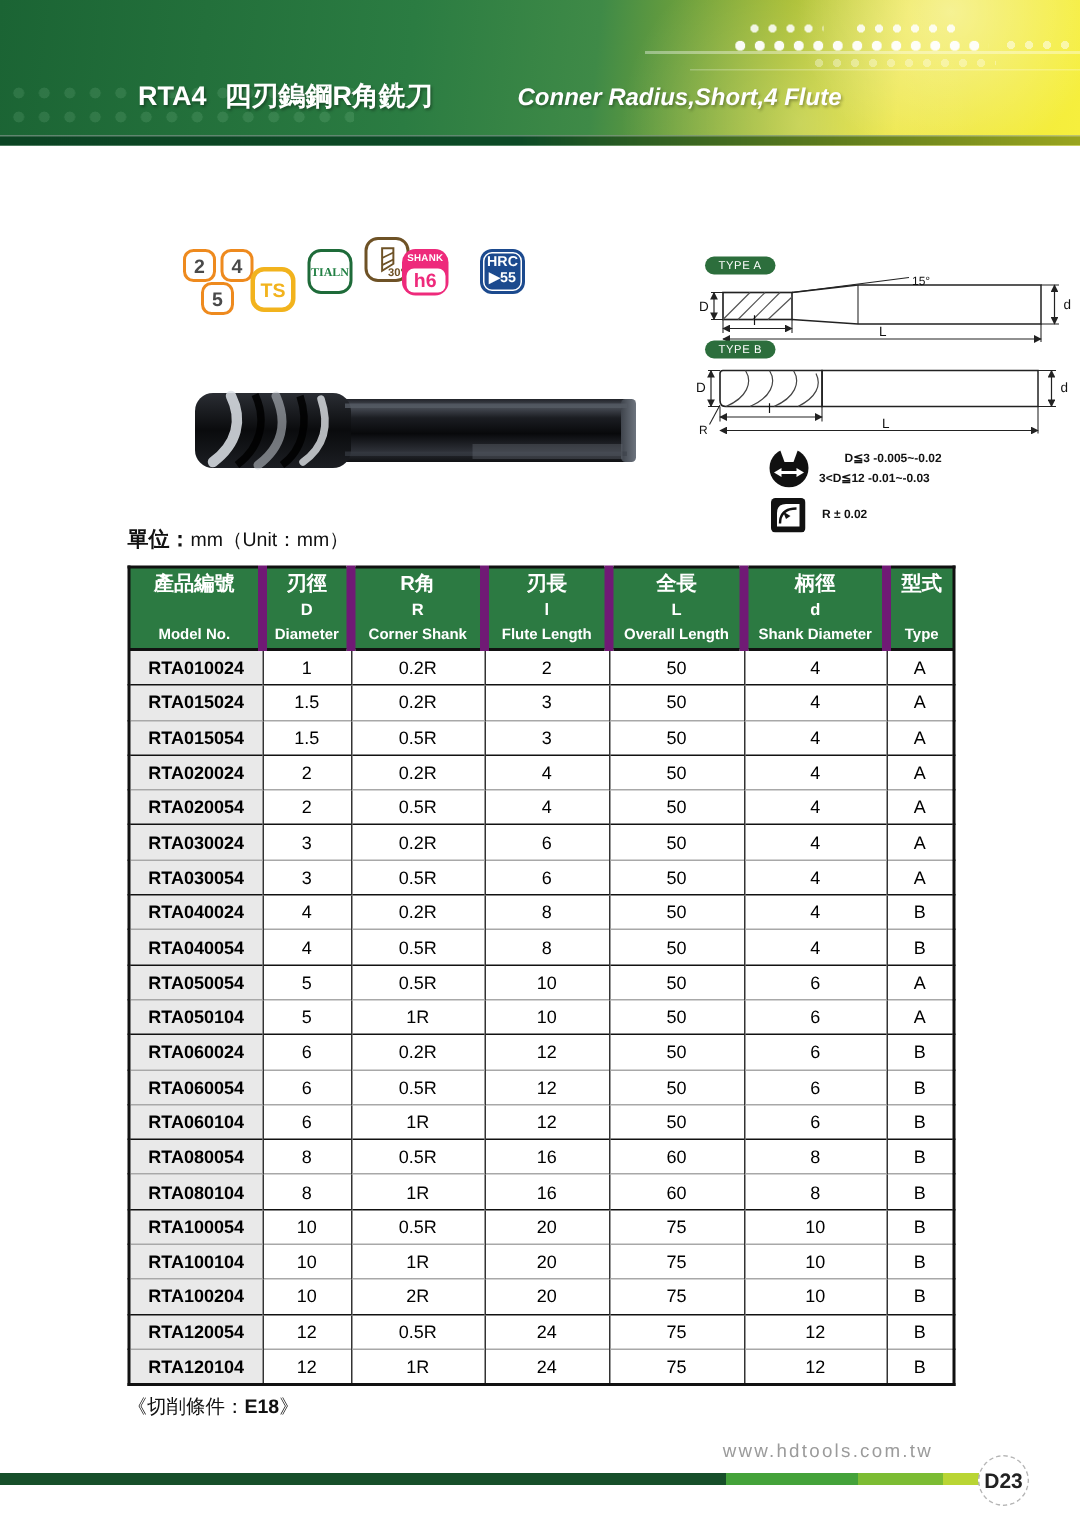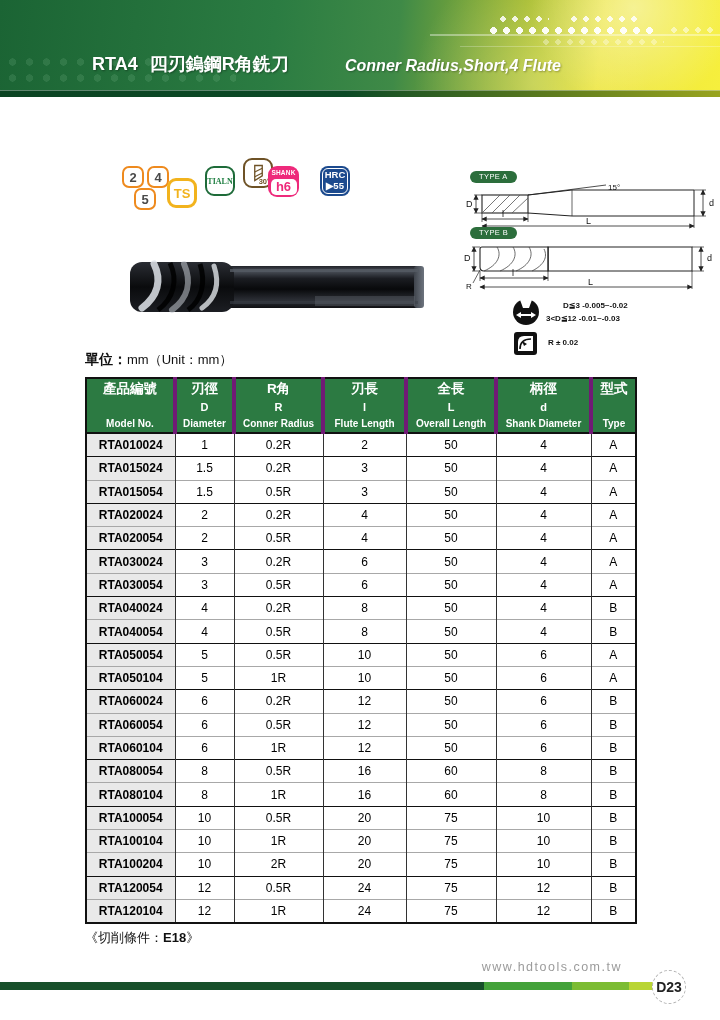--- a/index.html
+++ b/index.html
@@ -62,21 +62,21 @@
 
   
   .mill{position:absolute;left:100px;top:250px;width:325px;height:72px;}
 
   
   .unit{position:absolute;left:85px;top:351px;font-size:13px;color:#111;}
   .unit .b{font-weight:bold;font-size:14px;}
 
   
   .spec-table{position:absolute;left:85px;top:377px;width:550px;border-collapse:collapse;table-layout:fixed;border:2px solid #111;}
-  .spec-table th{background:var(--table_green);border-right:4px solid #701a75;border-bottom:2px solid #111;height:53px;padding:0;}
+  .spec-table th{background:var(--table_green);border-right:6px solid #701a75;border-bottom:2px solid #111;height:53px;padding:0;}
   .spec-table th:last-child{border-right:none;}
   .hc{display:flex;flex-direction:column;justify-content:space-between;align-items:center;height:47px;padding:3px 0;color:#fff;}
   .hc .zh{font-size:13.5px;font-weight:bold;line-height:1;}
   .hc .lt{font-size:11px;font-weight:bold;line-height:1;}
   .hc .en{font-size:10px;font-weight:bold;line-height:1;}
   .spec-table td{height:22.3px;text-align:center;font-size:12px;color:#000;background:#fff;
     border-right:1px solid #333;border-top:1px solid #a8a8a8;padding:0;}
   .spec-table td:last-child{border-right:none;}
   .spec-table td.model{background:#e9e9e9;font-weight:bold;}
   .spec-table tr.group-start td{border-top:1.6px solid #111;}
@@ -267,21 +267,21 @@
             <div class="hc">
               <span class="zh">刃徑</span>
               <span class="lt">D</span>
               <span class="en">Diameter</span>
             </div>
           </th>
           <th>
             <div class="hc">
               <span class="zh">R角</span>
               <span class="lt">R</span>
-              <span class="en">Conner Radius</span>
+              <span class="en">Corner Shank</span>
             </div>
           </th>
           <th>
             <div class="hc">
               <span class="zh">刃長</span>
               <span class="lt">l</span>
               <span class="en">Flute Length</span>
             </div>
           </th>
           <th>

